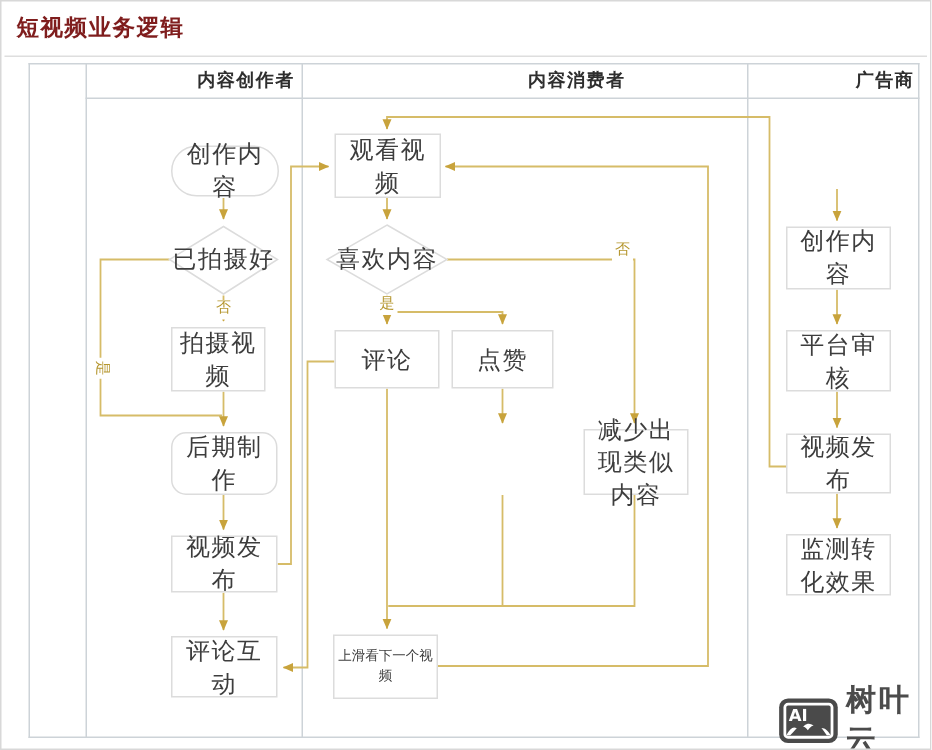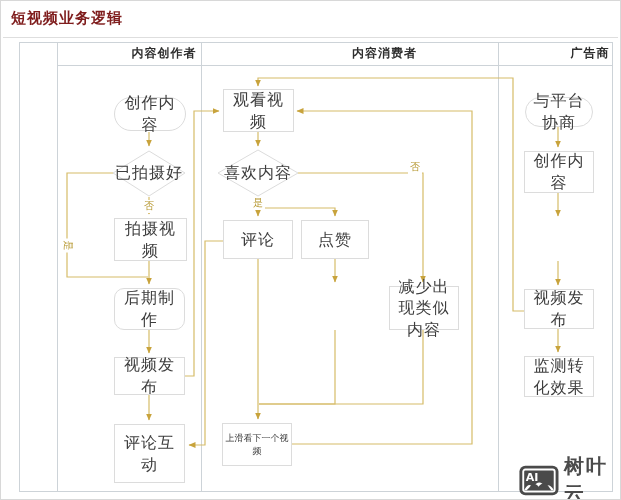--- a/index.html
+++ b/index.html
@@ -92,34 +92,34 @@
       <polyline points="523,310 512,310 512,77 257,77 257,85" marker-end="url(#arr)"></polyline>
     </g>
     <g fill="#ffffff" stroke="#dcdcdc" stroke-width="1">
       <polygon points="148,150 184,172 148,195 112,172"></polygon>
       <polygon points="257,149 297,172 257,195 217,172"></polygon>
     </g>
   </svg>
 
   <div class="node oval" style="left:113px;top:96px;width:72px;height:34px;">创作内容</div>
   <div class="node plain" style="left:112px;top:159px;width:72px;height:26px;">已拍摄好</div>
-  <div class="node" style="left:113px;top:217px;width:73px;height:43px;">拍摄视频</div>
+  <div class="node" style="left:113px;top:217px;width:63px;height:43px;">拍摄视频</div>
   <div class="node" style="left:113px;top:287px;width:71px;height:42px;border-radius:10px;">后期制作</div>
   <div class="node" style="left:113px;top:356px;width:71px;height:38px;">视频发布</div>
-  <div class="node" style="left:113px;top:423px;width:71px;height:59px;">评论互动</div>
+  <div class="node" style="left:113px;top:423px;width:71px;height:41px;">评论互动</div>
 
   <div class="node" style="left:222px;top:88px;width:71px;height:43px;">观看视频</div>
   <div class="node plain" style="left:217px;top:159px;width:80px;height:26px;">喜欢内容</div>
   <div class="node" style="left:222px;top:219px;width:70px;height:39px;">评论</div>
   <div class="node" style="left:300px;top:219px;width:68px;height:39px;">点赞</div>
   <div class="node" style="left:388px;top:285px;width:70px;height:44px;">减少出现类似内容</div>
   <div class="node small-text" style="left:221px;top:422px;width:70px;height:43px;">上滑看下一个视频</div>
 
-  <div class="node oval" style="left:524px;top:96px;width:68px;height:30px;">与平台协商</div>
   <div class="node" style="left:523px;top:150px;width:70px;height:42px;">创作内容</div>
+  <div class="node" style="left:523px;top:219px;width:70px;height:41px;">平台审核</div>
   <div class="node" style="left:523px;top:288px;width:70px;height:40px;">视频发布</div>
   <div class="node" style="left:523px;top:355px;width:70px;height:41px;">监测转化效果</div>
 
   <div class="edge-label" style="left:141px;top:199px;">否</div>
   <div class="edge-label rot90" style="left:59px;top:238px;">是</div>
   <div class="edge-label" style="left:250px;top:196px;">是</div>
   <div class="edge-label" style="left:407px;top:160px;">否</div>
 
   <div class="watermark">
     <svg width="47" height="37" viewBox="0 0 47 37">

